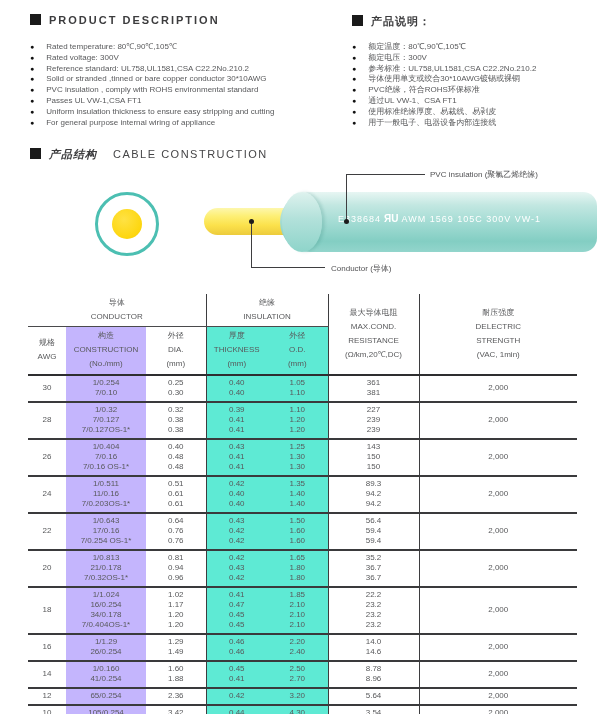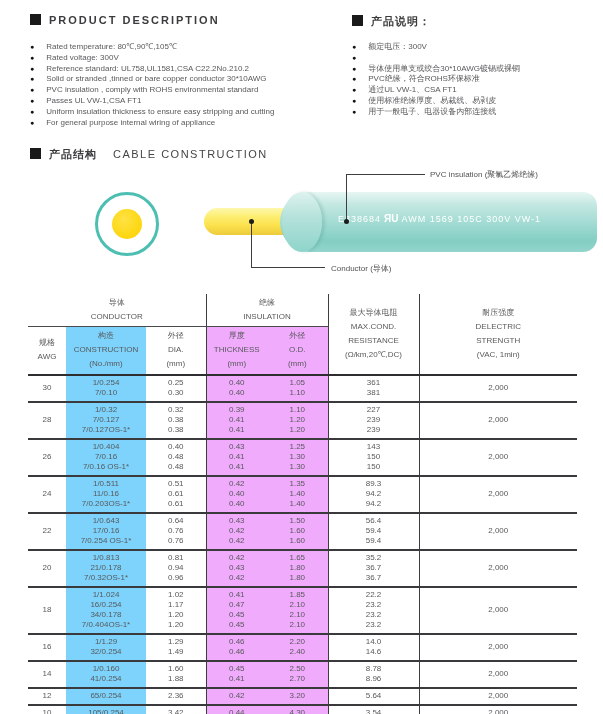--- a/index.html
+++ b/index.html
@@ -14,21 +14,21 @@
   #desc-title-en { left:30px; top:14px; }
   #desc-title-zh { left:352px; top:14px; letter-spacing:1px; }
   .bullet-list { position:absolute; top:42px; list-style:none; }
   #desc-list-en { left:30px; width:322px; }
   #desc-list-zh { left:352px; width:251px; }
   .bullet-list li { display:flex; align-items:flex-start; gap:12px; line-height:10.8px; font-size:8px; color:#58595b; white-space:nowrap; }
   .bullet-list .bullet { font-size:7px; line-height:10.8px; color:#111; flex:0 0 auto; }
 
   #construction-title { left:30px; top:147px; }
   #construction-title .en { font-weight:normal; letter-spacing:1.5px; margin-left:16px; color:#454547; }
-  #construction-title .zh { letter-spacing:1px; }
+  #construction-title .zh { letter-spacing:1px;font-style:italic; }
 
   
   #cross-section { position:absolute; left:95px; top:192px; width:64px; height:64px;
     border:3px solid #4cbfb2; border-radius:50%; background:#fff; }
   #cross-section .core { position:absolute; left:14px; top:14px; width:30px; height:30px; border-radius:50%;
     background:radial-gradient(circle at 40% 35%, #ffe244, #fdd60e 70%, #f2c90a); }
   #cable-conductor { position:absolute; left:204px; top:208px; width:122px; height:27px; border-radius:14px;
     background:linear-gradient(180deg,#fdf7ad 0%,#fdef75 30%,#fbe14b 65%,#eccb3c 100%); z-index:1; }
   #cable-insulation { position:absolute; left:280px; top:192px; width:317px; height:60px;
     border-radius:30px 14px 14px 30px / 30px 14px 14px 30px;
@@ -53,22 +53,22 @@
   }
   #spec-table thead th { line-height:14px; }
   #spec-table thead tr.grp th { height:24px; padding:2px 0; }
   #spec-table thead tr.cols th { height:42px; }
   th.u1 { border-bottom:1.5px solid #4a4a4c; }
   .vline { border-left:1.5px solid #3d3d3f; }
   #spec-table thead { border-bottom:2px solid #2e2e30; }
   #spec-table tbody tr { border-top:2px solid #3a3a3c; }
   #spec-table tbody tr:first-child { border-top:none; }
   #spec-table { border-bottom:2px solid #2e2e30; }
-  .bg-yellow { background:#7dd3fc; }
-  .bg-blue { background:#f0abfc; }
+  .bg-yellow { background:#c4b5fd; }
+  .bg-blue { background:#5eead4; }
 </style>
 </head>
 <body>
 
 <div class="sec-title" id="desc-title-en"><span class="sq"></span><span>PRODUCT  DESCRIPTION</span></div>
 <ul class="bullet-list" id="desc-list-en">
     <li>
       <span class="bullet">●</span>
       <span>Rated temperature: 80℃,90℃,105℃</span>
     </li>
@@ -99,24 +99,29 @@
     <li>
       <span class="bullet">●</span>
       <span>For general purpose internal wiring of appliance</span>
     </li>
   </ul>
 
 <div class="sec-title" id="desc-title-zh"><span class="sq"></span><span>产品说明：</span></div>
 <ul class="bullet-list" id="desc-list-zh">
     <li>
       <span class="bullet">●</span>
+      <span>额定温度：80℃,90℃,105℃</span>
+    </li>
+    <li>
+      <span class="bullet">●</span>
       <span>额定电压：300V</span>
     </li>
     <li>
       <span class="bullet">●</span>
+      <span>参考标准：UL758,UL1581,CSA C22.2No.210.2</span>
     </li>
     <li>
       <span class="bullet">●</span>
       <span>导体使用单支或绞合30*10AWG镀锡或裸铜</span>
     </li>
     <li>
       <span class="bullet">●</span>
       <span>PVC绝缘，符合ROHS环保标准</span>
     </li>
     <li>
@@ -327,21 +332,21 @@
 2.10</td>
         <td class="vline">22.2
 23.2
 23.2
 23.2</td>
         <td class="vline">2,000</td>
       </tr>
       <tr>
         <td>16</td>
         <td class="bg-yellow">1/1.29
-32/0.254</td>
+26/0.254</td>
         <td>1.29
 1.49</td>
         <td class="bg-blue vline">0.46
 0.46</td>
         <td class="bg-blue">2.20
 2.40</td>
         <td class="vline">14.0
 14.6</td>
         <td class="vline">2,000</td>
       </tr>

